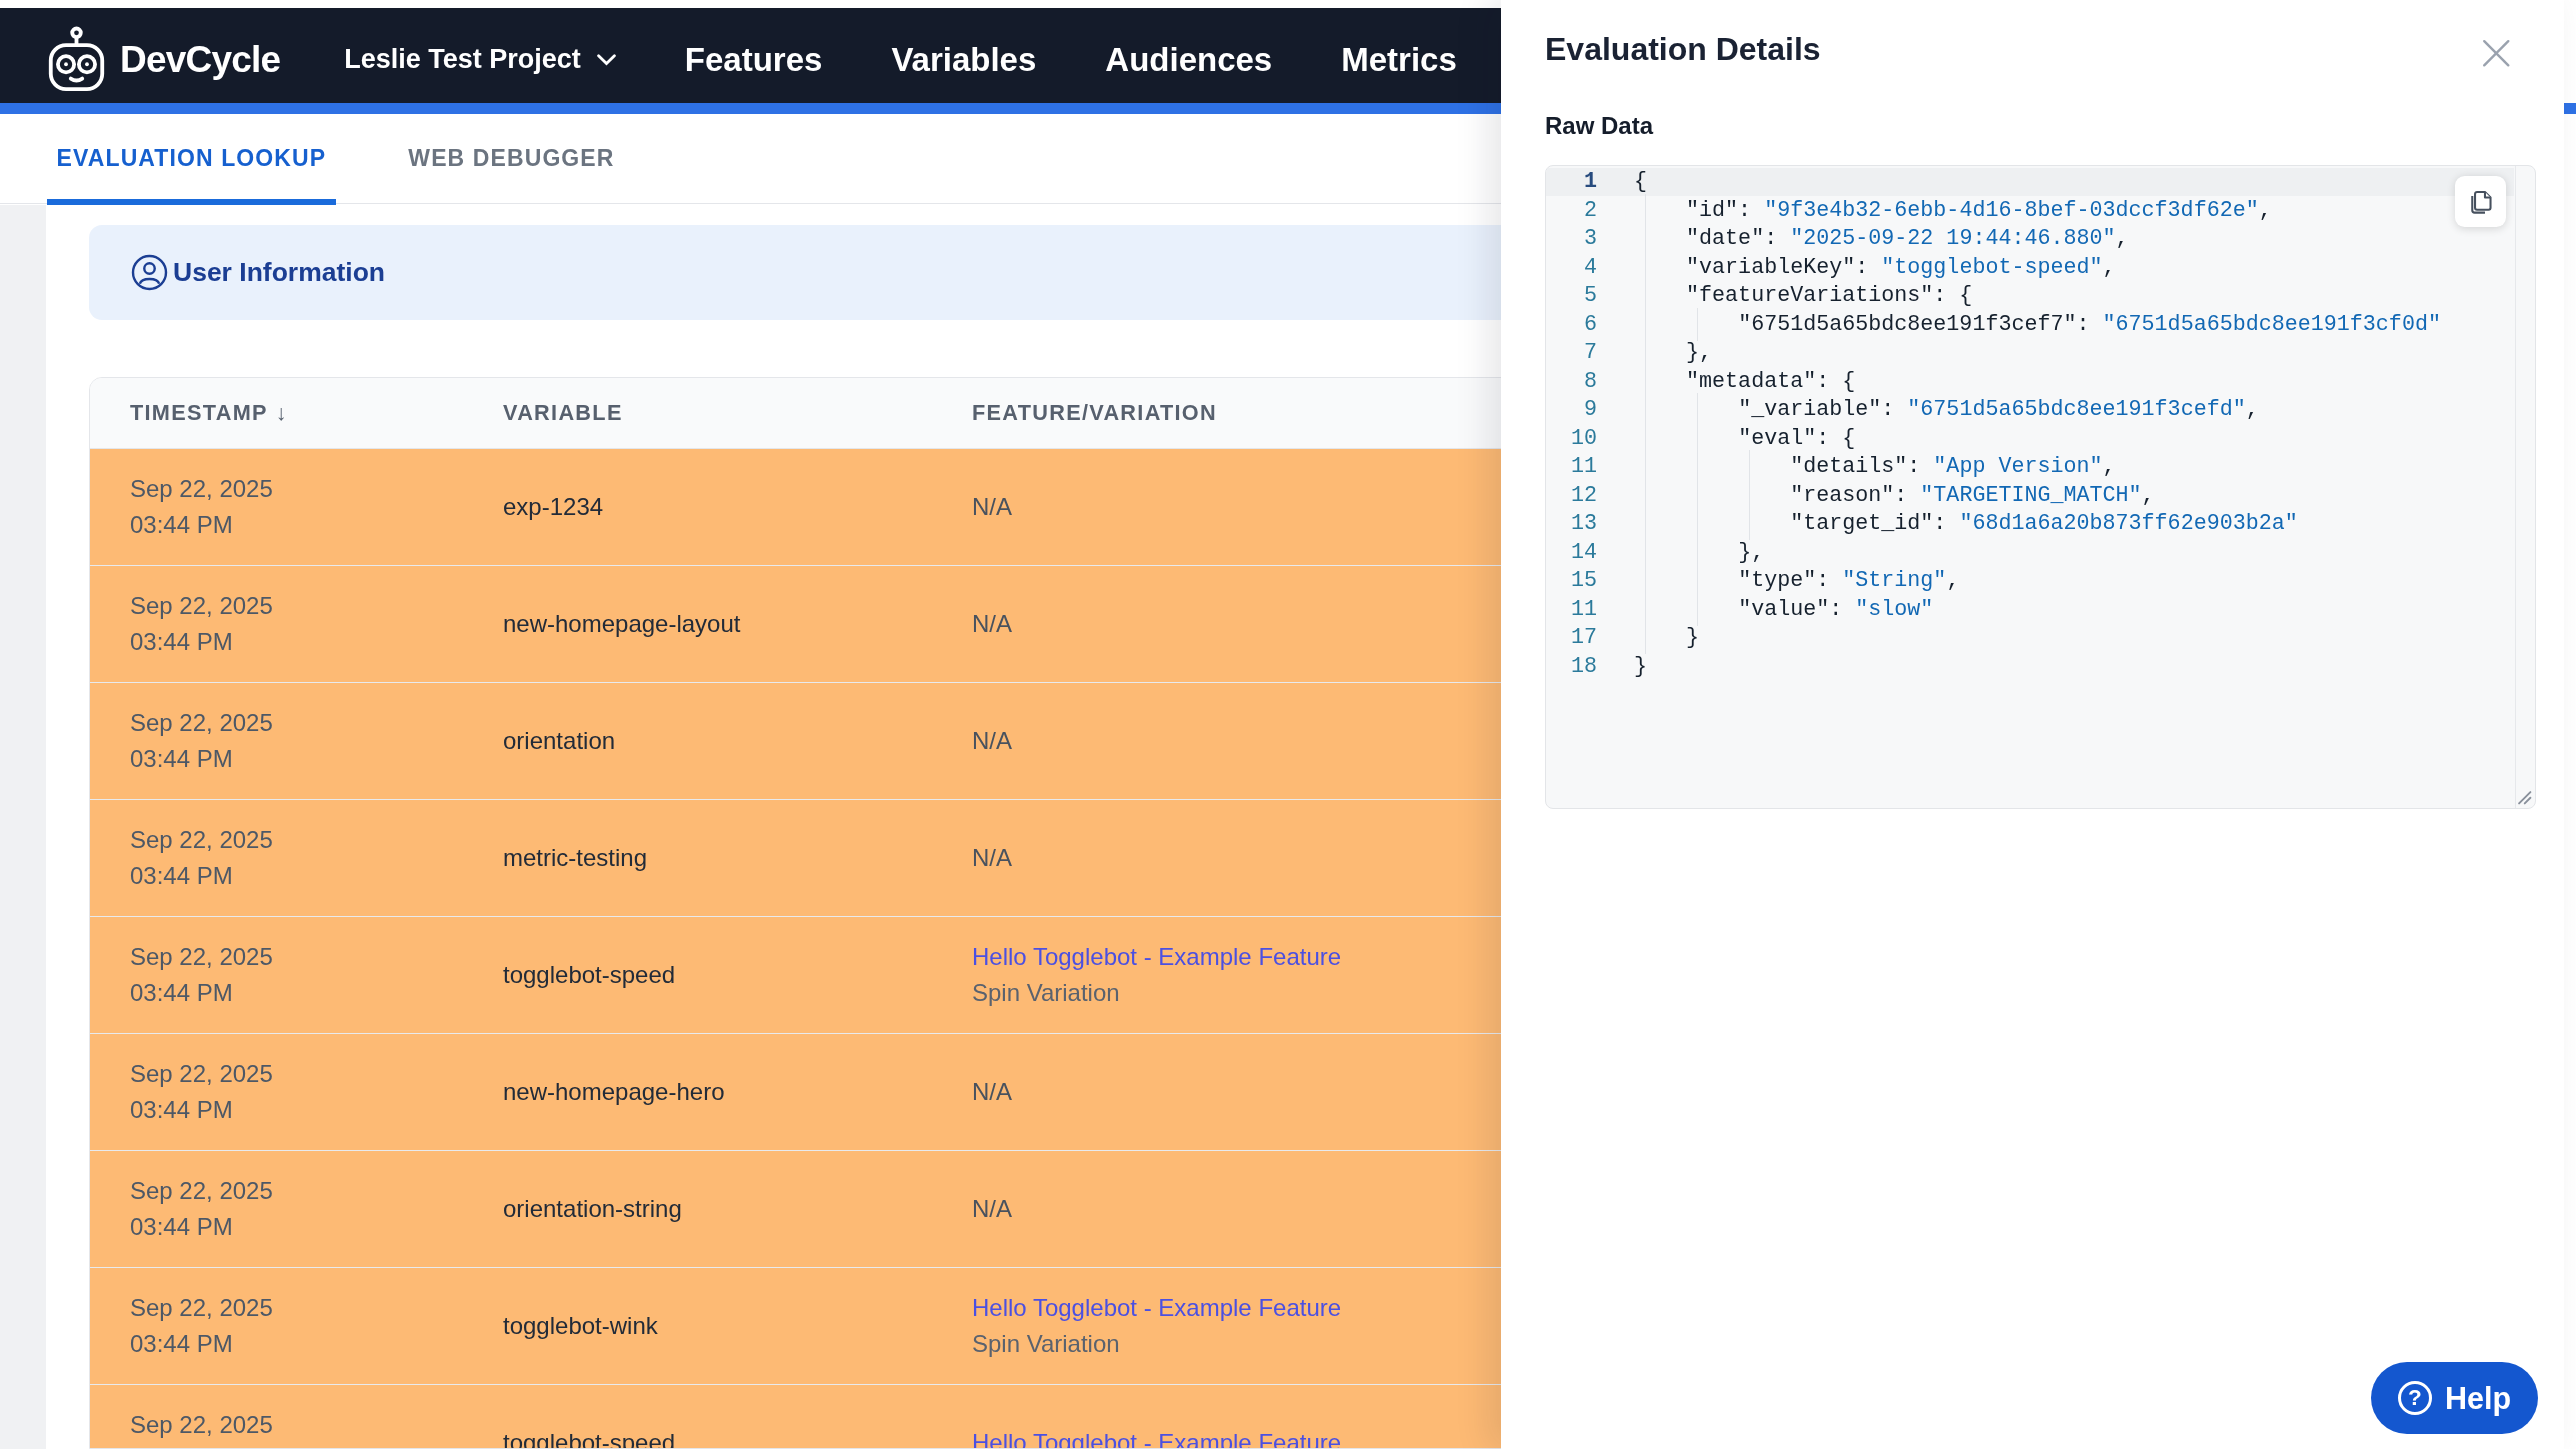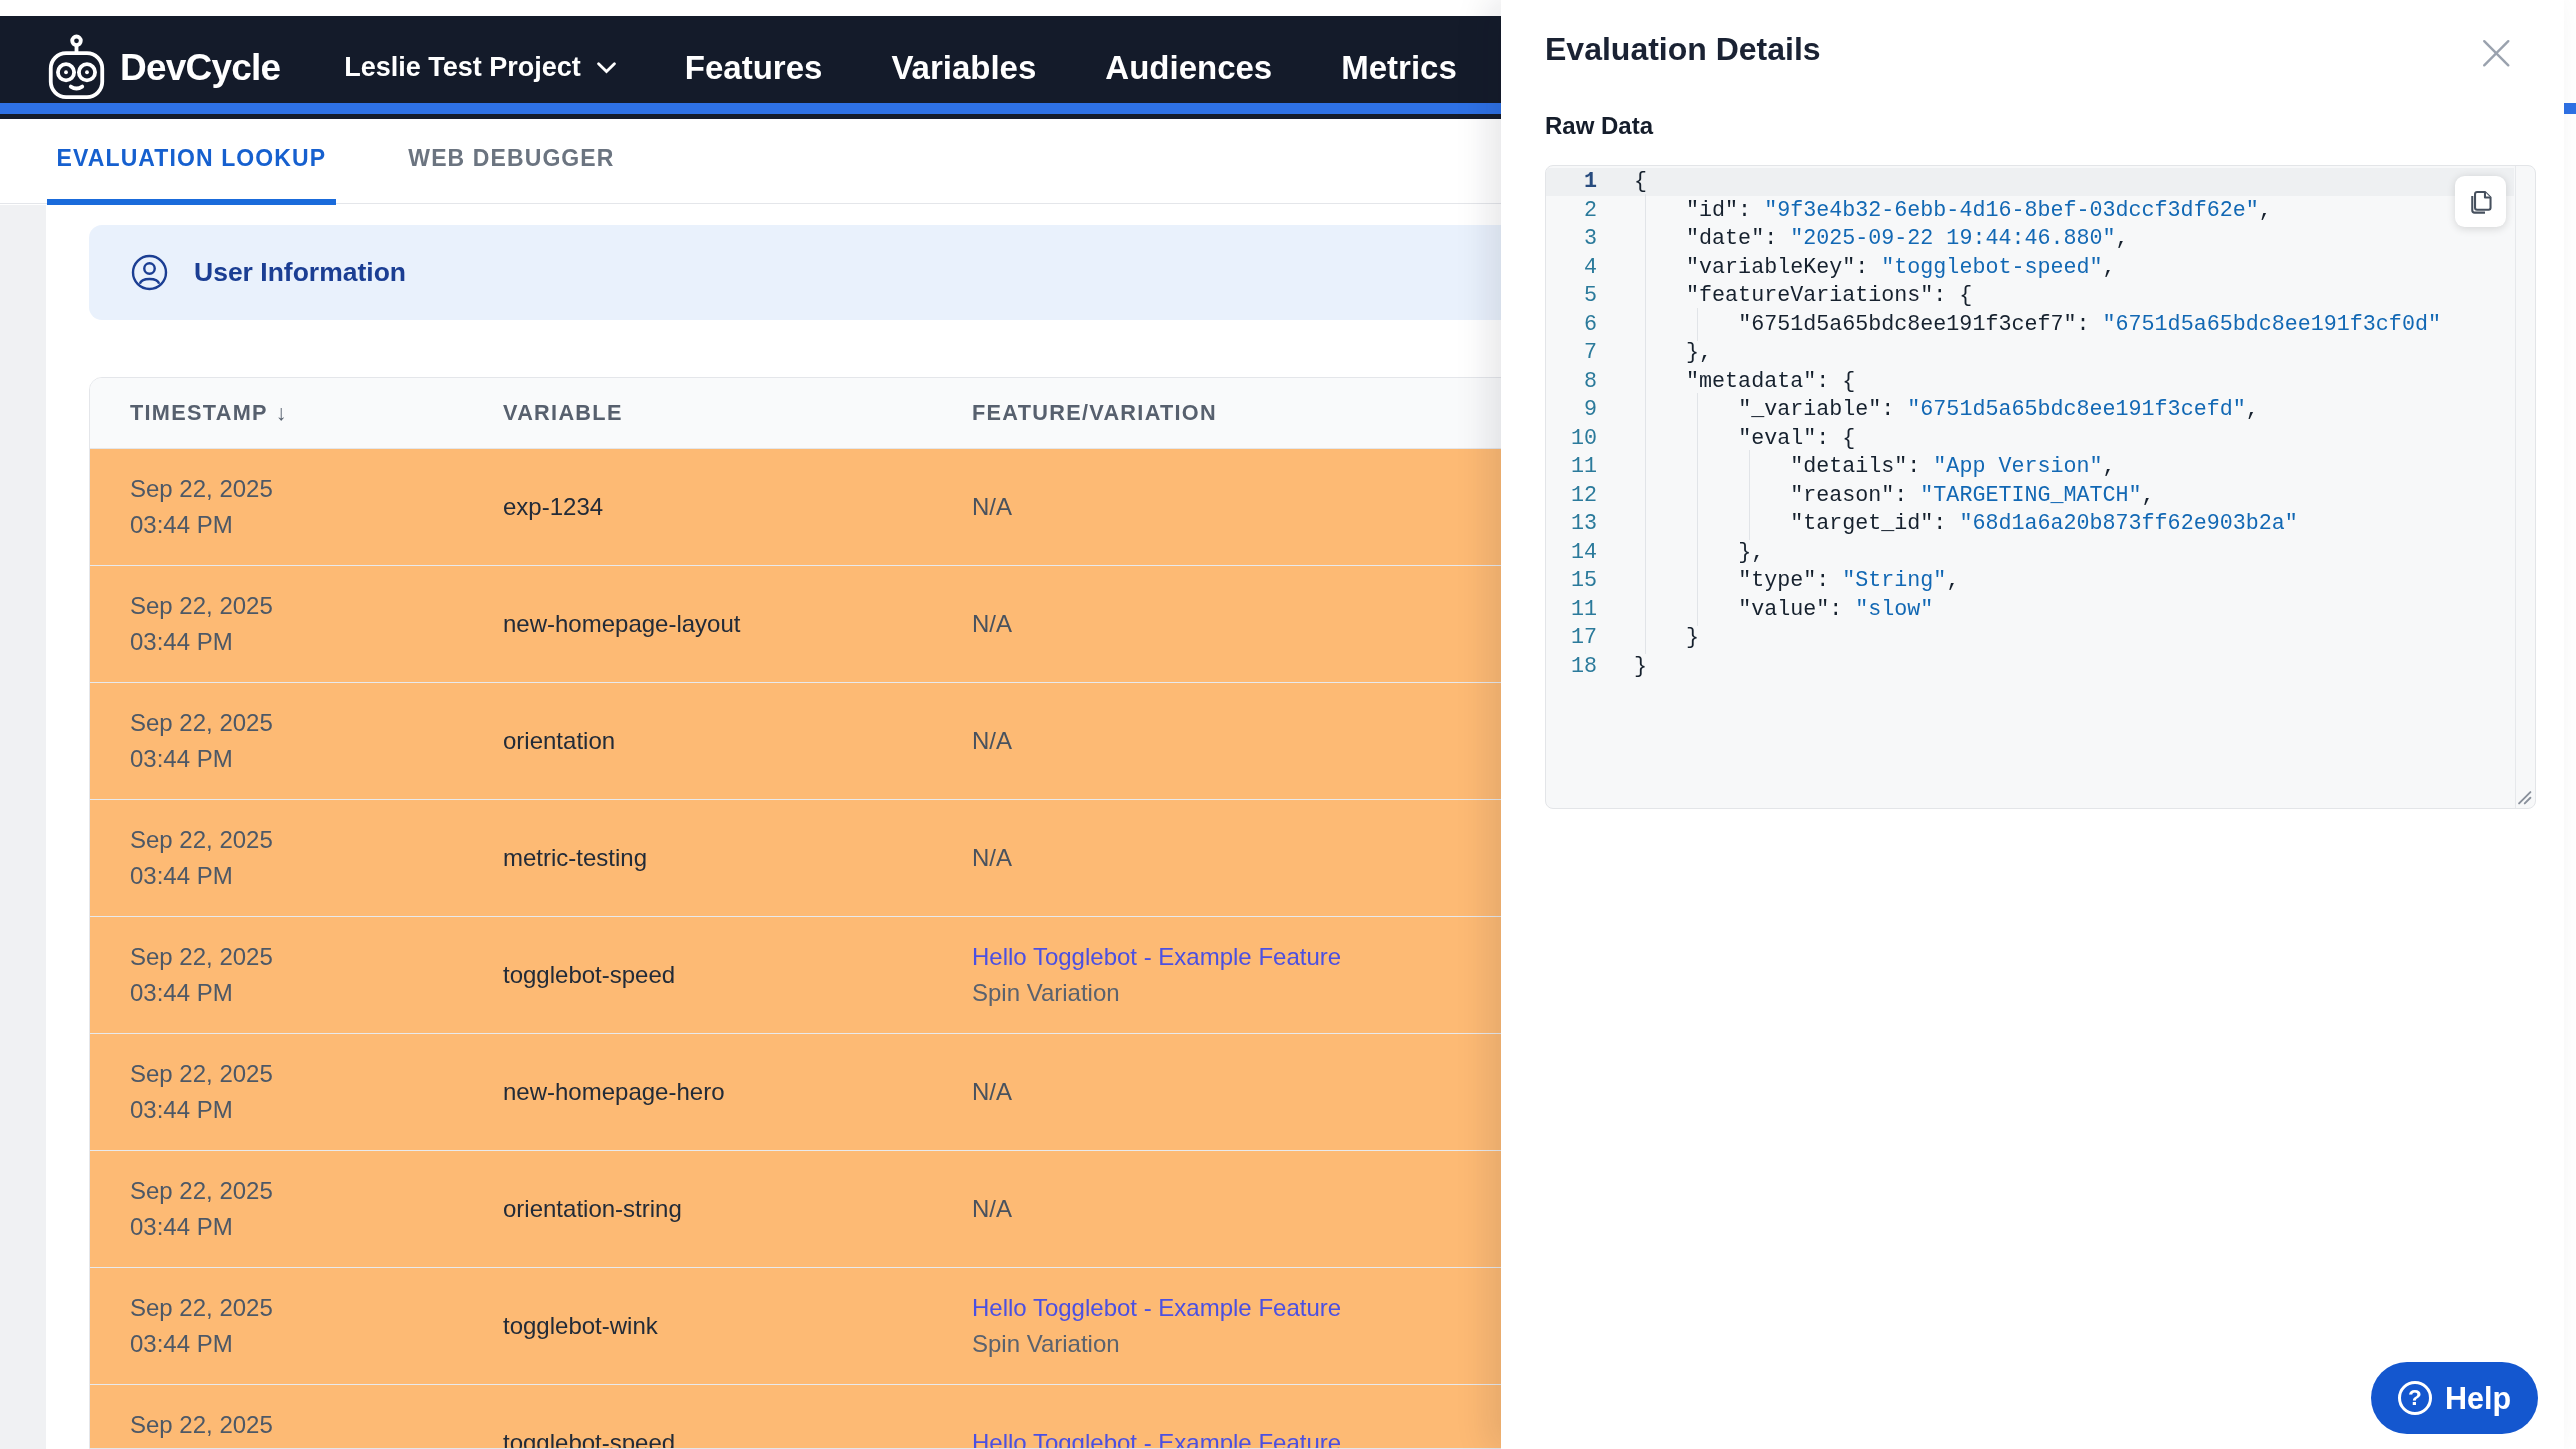--- a/index.html
+++ b/index.html
@@ -2,21 +2,21 @@
 <html style="font-size:13px"><head>
 <meta charset="utf-8">
 <style>
   html,body{margin:0;padding:0;}
   body{
     width:2576px;height:1449px;position:relative;overflow:hidden;
     font-family:"Liberation Sans",sans-serif;background:#ffffff;
     -webkit-font-smoothing:antialiased;
   }
   
-  .navbar{position:absolute;left:0;top:16px;width:2420px;height:103px;background:#141b2a;
+  .navbar{position:absolute;left:0;top:8px;width:2420px;height:103px;background:#141b2a;
     display:flex;align-items:center;z-index:5;}
   .logo-wrap{display:flex;align-items:center;margin-left:46px;}
   .brand{color:#fff;font-size:37px;font-weight:bold;letter-spacing:-0.8px;margin-left:13px;}
   .project{display:flex;align-items:center;gap:16px;margin-left:64px;color:#fff;
     font-size:27px;font-weight:600;cursor:pointer;}
   .nav-items{display:flex;align-items:center;gap:69px;margin-left:69px;}
   .nav-item{color:#fff;font-size:33px;font-weight:600;cursor:pointer;white-space:nowrap;}
   .debug-btn{position:relative;margin-left:47px;background:#3a4354;border-radius:11.2px;
     padding:17.7px 27px;color:#fff;font-size:27px;font-weight:600;cursor:pointer;}
   .beta-badge{position:absolute;top:-21px;right:-13px;background:#f4c430;color:#1b2335;
@@ -29,21 +29,21 @@
   .tab{display:flex;align-items:center;padding:0 9.6px;font-size:23px;font-weight:bold;
     letter-spacing:1.1px;color:#6b7480;position:relative;cursor:pointer;white-space:nowrap;}
   .tab.active{color:#1660cf;}
   .tab.active::after{content:"";position:absolute;left:0;right:0;bottom:-1.6px;height:5.6px;
     background:#1a6bdb;}
   
   .left-gutter{position:absolute;left:0;top:205px;width:46px;height:1244px;background:#f0f1f3;}
   .main{position:absolute;left:46px;top:205px;width:1455px;height:1244px;background:#fff;overflow:hidden;}
   .banner{position:absolute;left:43px;top:20px;width:1469px;height:95px;background:#e9f1fc;
     border-radius:13px;display:flex;align-items:center;padding-left:42px;box-sizing:border-box;
-    gap:26px;cursor:pointer;}
+    gap:5px;cursor:pointer;}
   .banner-title{color:#1b3e93;font-size:26.5px;font-weight:600;}
   .card{position:absolute;left:43px;top:172px;width:1549px;height:1072px;background:#fff;
     border:1.6px solid #e4e6ea;border-radius:13px 13px 0 0;overflow:hidden;box-sizing:border-box;}
   .thead{display:flex;align-items:center;height:71px;background:#f9fafb;border-bottom:1.6px solid #e4e6ea;
     font-size:21.7px;font-weight:bold;letter-spacing:1.3px;color:#57606e;box-sizing:border-box;}
   .c1{width:413px;padding-left:40px;box-sizing:border-box;flex:none;}
   .c2{width:469px;flex:none;}
   .c3{flex:1;}
   .th-sort{display:inline-flex;align-items:center;gap:8px;cursor:pointer;}
   .sort-arrow{font-size:21.7px;color:#57606e;}

